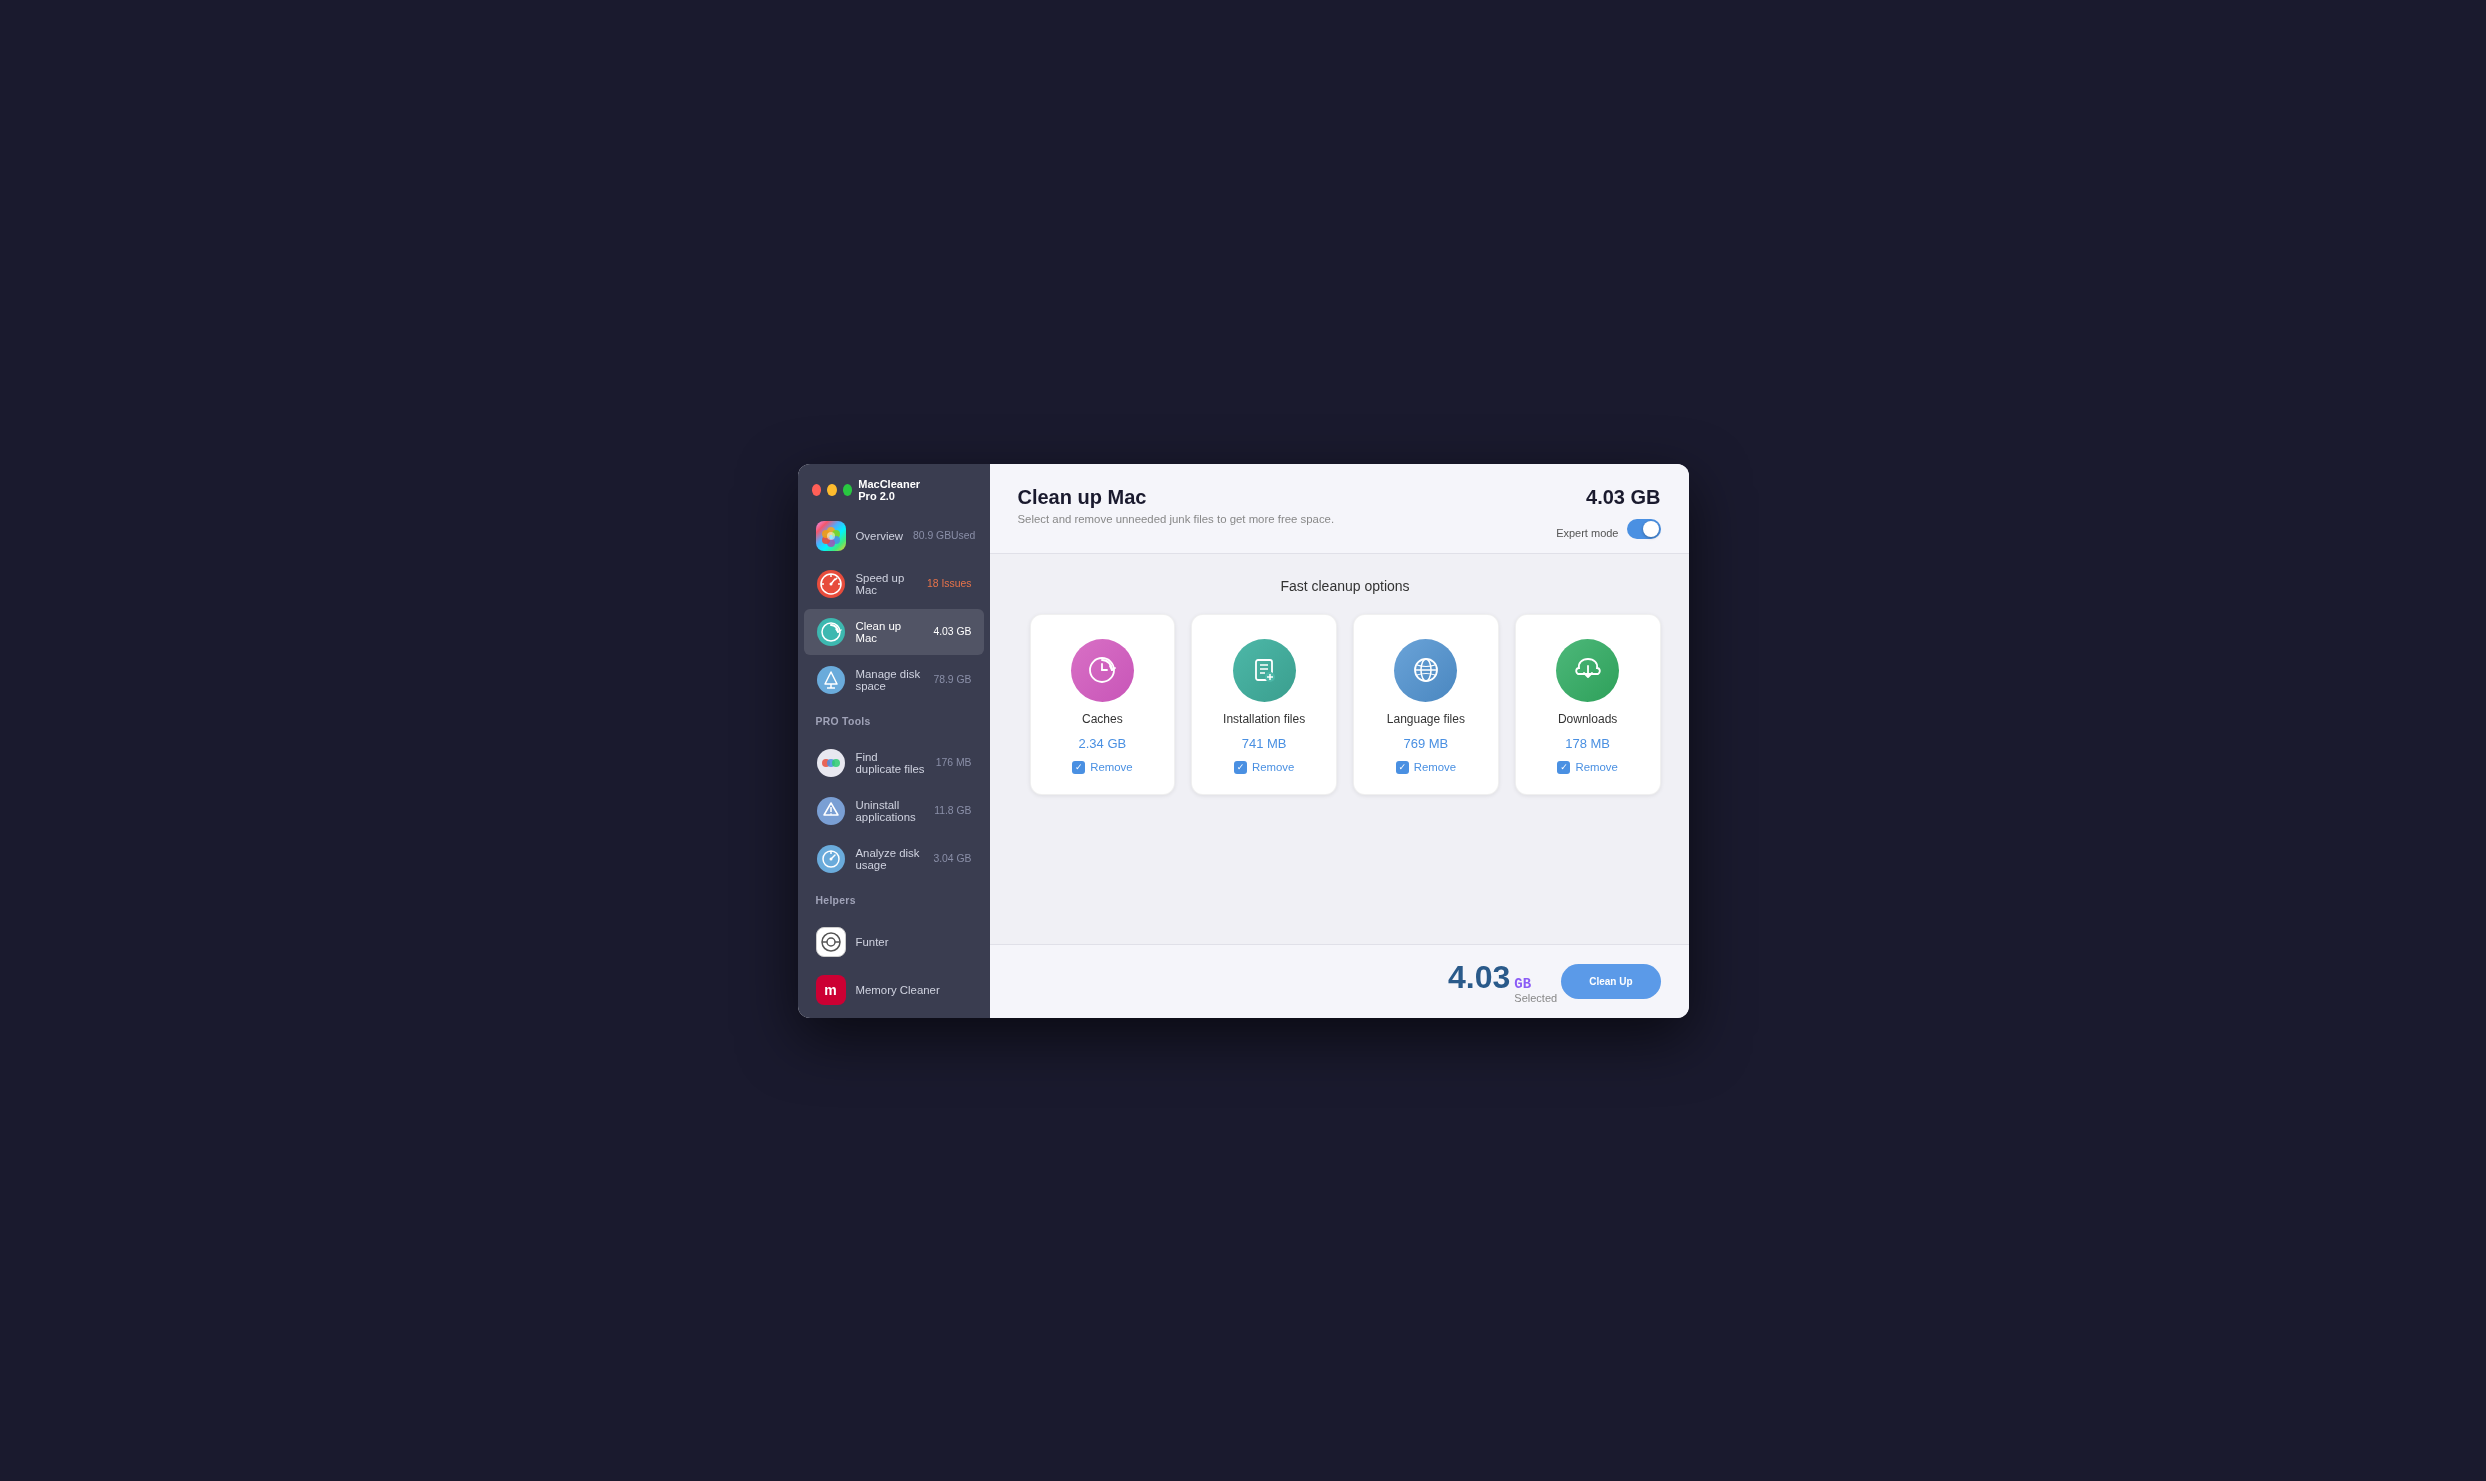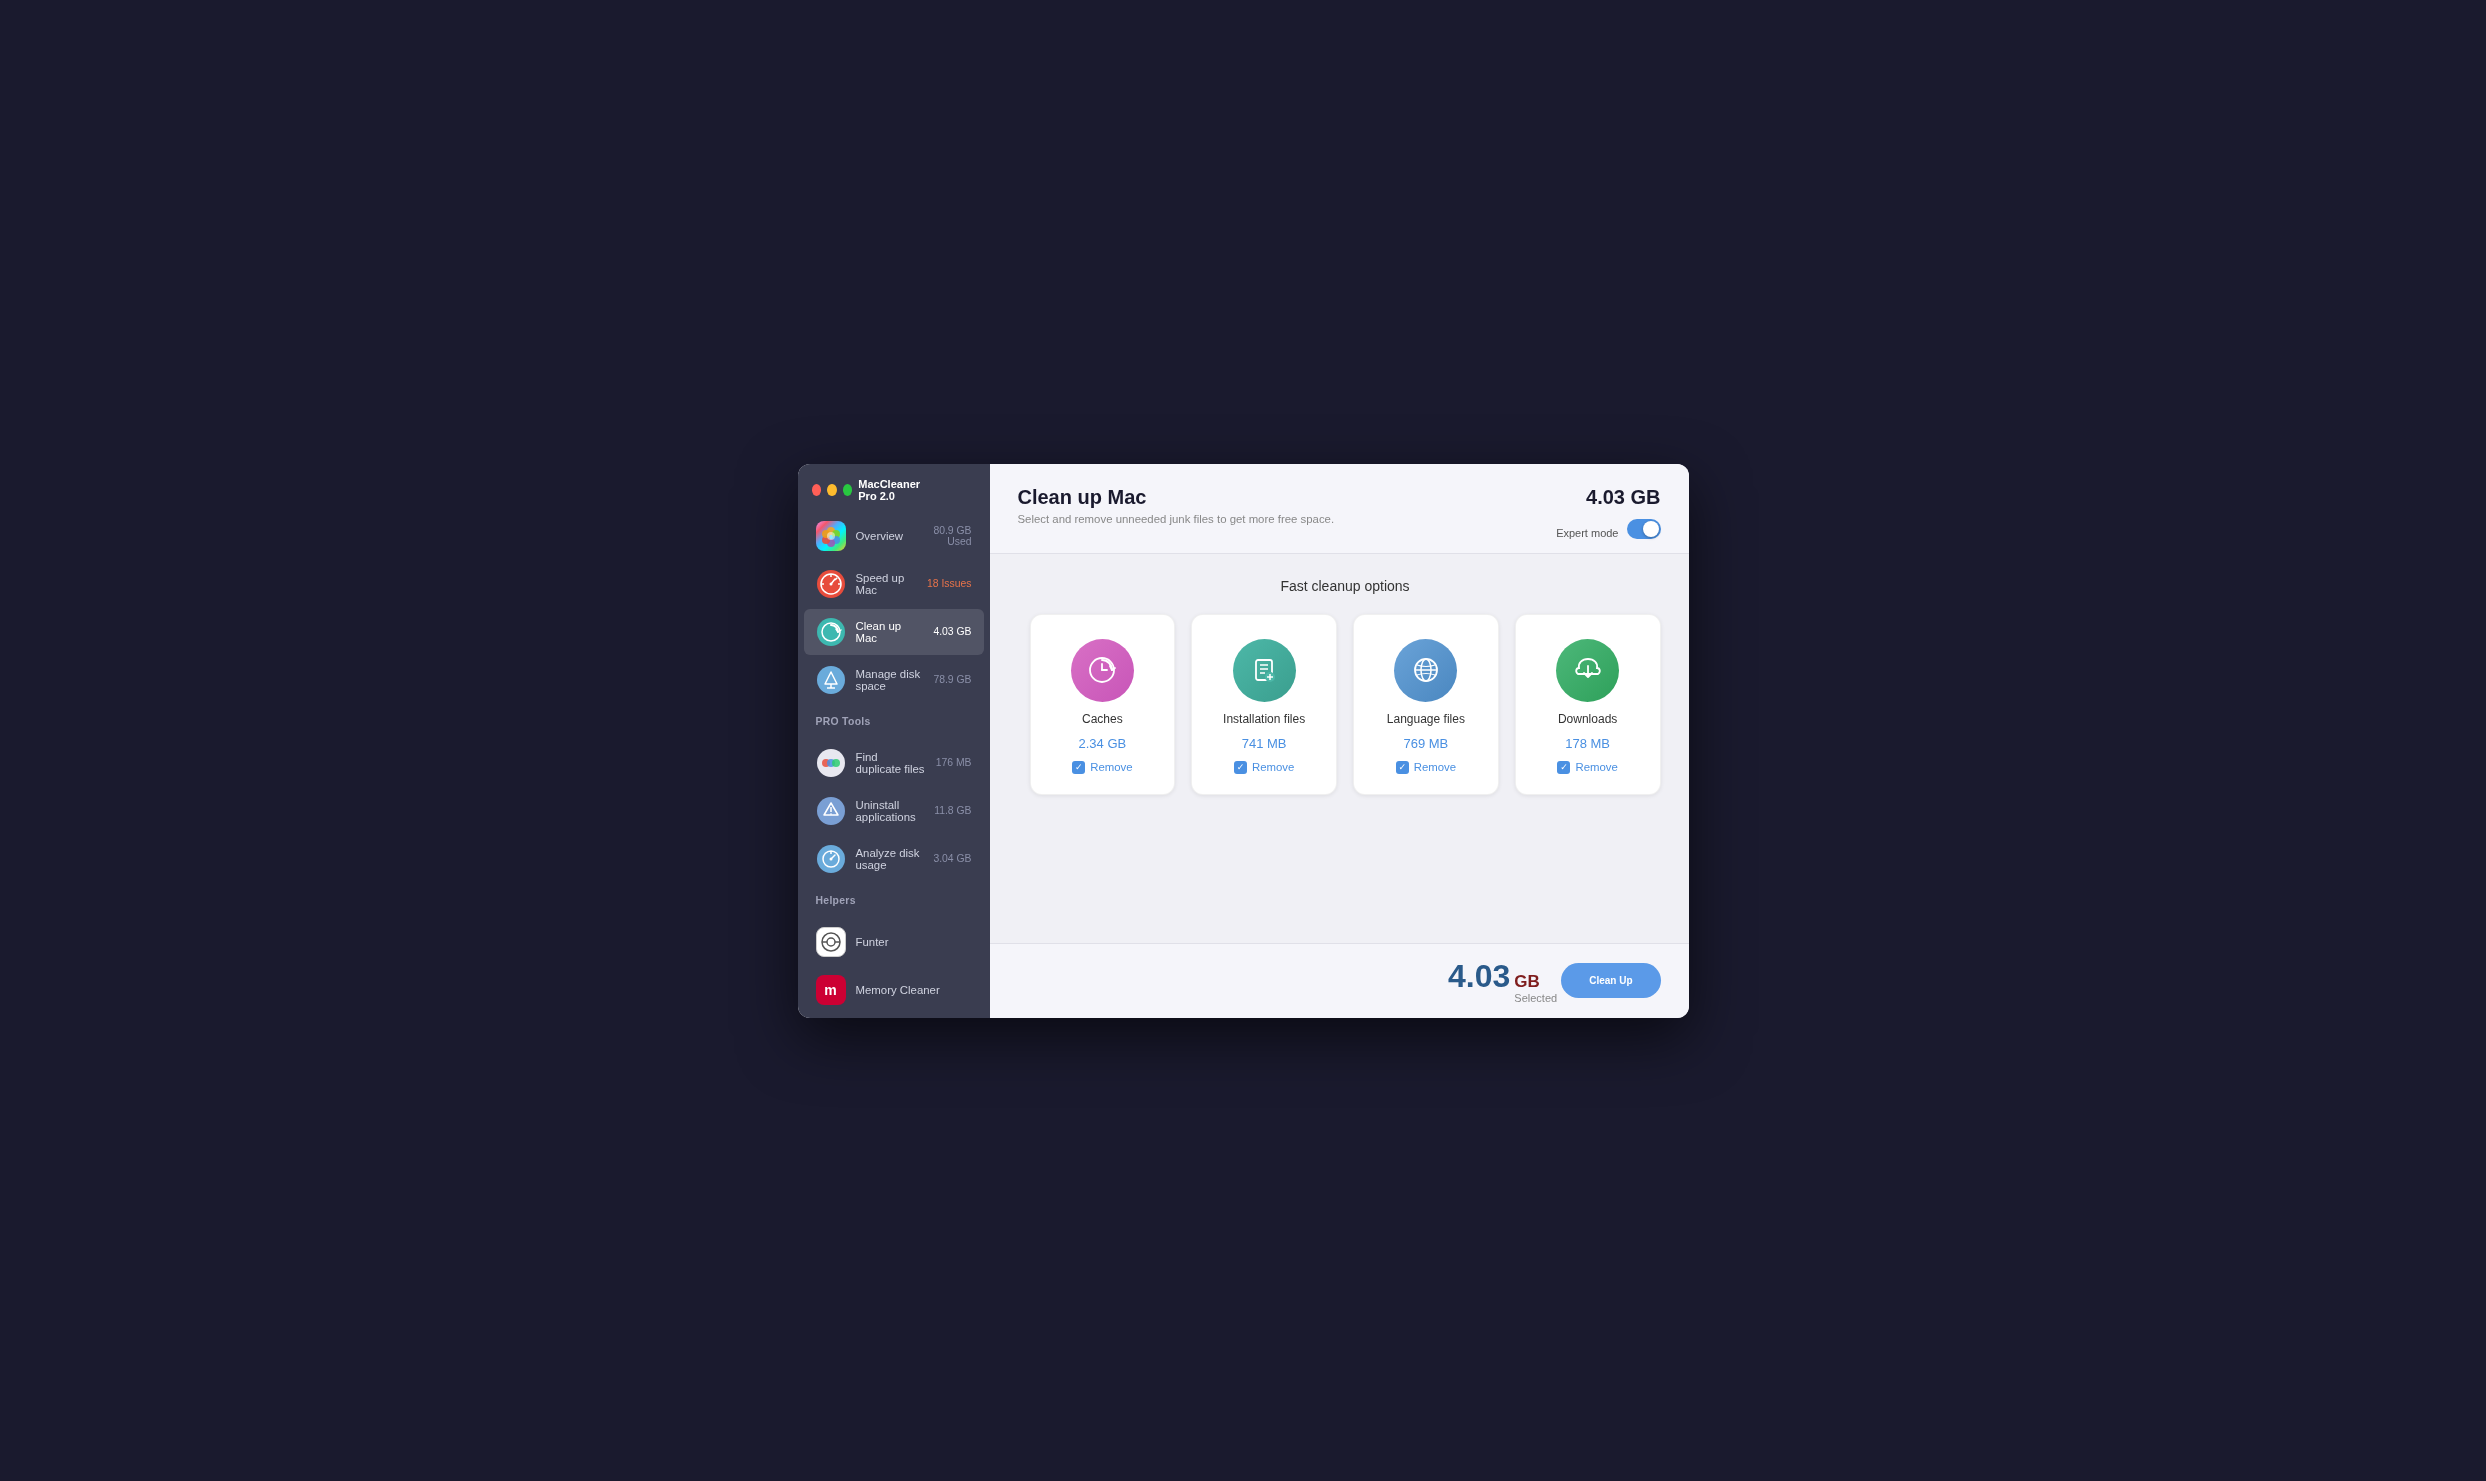--- a/index.html
+++ b/index.html
@@ -258,23 +258,24 @@
       align-items: center;
       justify-content: flex-end;
       gap: 4px;
     }
     .footer-size-num {
       font-size: 32px;
       font-weight: 700;
       color: #2a5a8a;
     }
     .footer-size-unit {
-      font-size: 17px;
+      font-size: 14px;
       font-weight: 600;
-      color: #7f1d1d;
+      color: #8b5cf6;
+      font-family: Liberation Mono, monospace;
     }
     .footer-size-label {
       font-size: 11px;
       color: #888;
     }
     .footer-size-stack {
       display: flex;
       flex-direction: column;
       align-items: flex-start;
     }
@@ -312,21 +313,21 @@
             <circle cx="14" cy="9" r="4" fill="#f5a623" opacity="0.9"></circle>
             <circle cx="19" cy="12" r="4" fill="#7ed321" opacity="0.9"></circle>
             <circle cx="19" cy="18" r="4" fill="#4a90e2" opacity="0.9"></circle>
             <circle cx="14" cy="21" r="4" fill="#9b59b6" opacity="0.9"></circle>
             <circle cx="9" cy="18" r="4" fill="#e74c3c" opacity="0.9"></circle>
             <circle cx="9" cy="12" r="4" fill="#f39c12" opacity="0.9"></circle>
             <circle cx="14" cy="14" r="4" fill="rgba(255,255,255,0.5)"></circle>
           </svg>
         </div>
         <span class="nav-label">Overview</span>
-        <div style="display:flex;flex-direction:column;align-items:flex-end;">
+        <div style="display:flex;flex-direction:row;align-items:flex-end;">
           <span class="nav-badge">80.9 GB</span>
           <span class="nav-badge">Used</span>
         </div>
       </div>
 
       <div class="nav-item">
         <div class="nav-icon" style="background:transparent;">
           <svg width="30" height="30" viewBox="0 0 30 30">
             <circle cx="15" cy="15" r="14" fill="#e74c3c"></circle>
             <circle cx="15" cy="15" r="10" fill="none" stroke="#fff" stroke-width="1.5"></circle>

